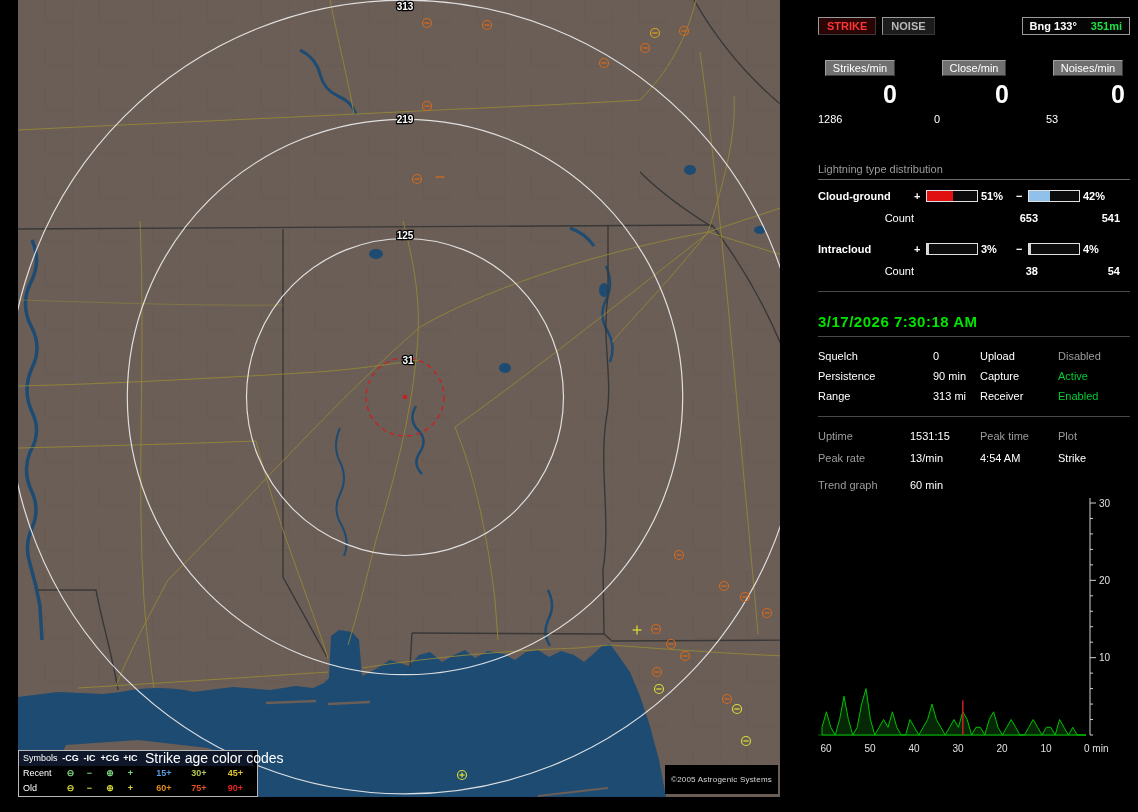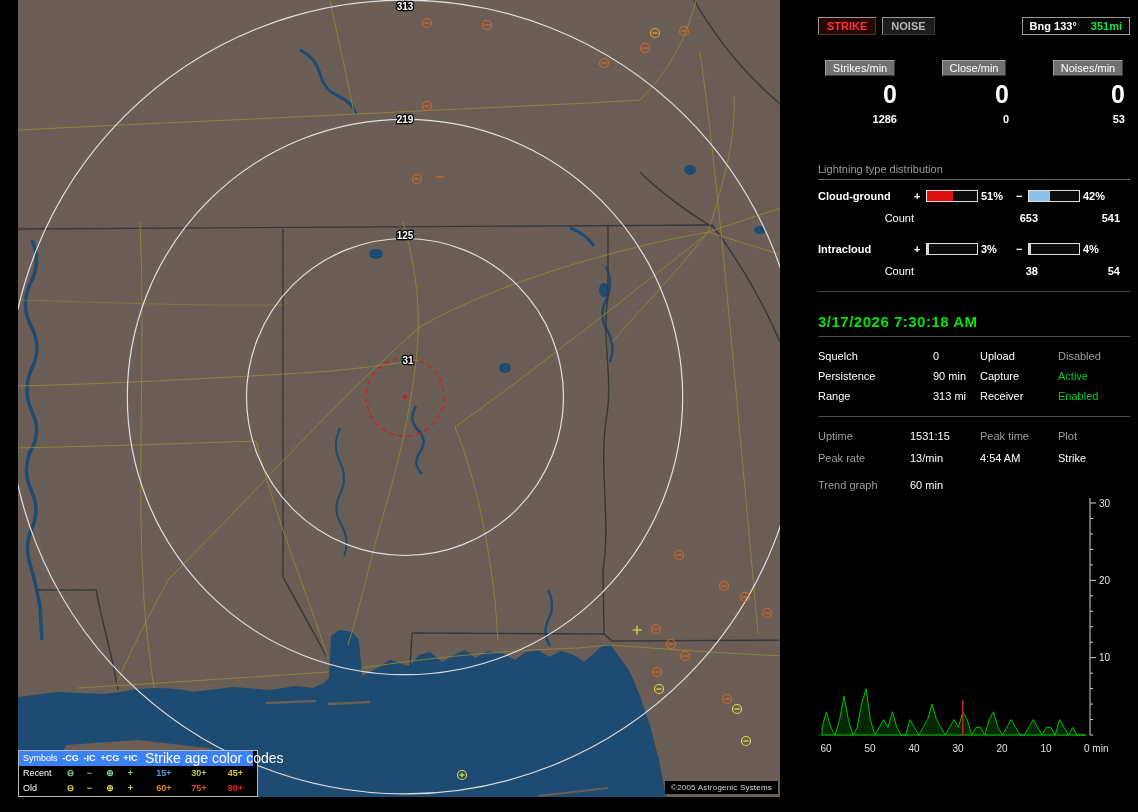--- a/index.html
+++ b/index.html
@@ -4,28 +4,28 @@
 <style>
   html,body{margin:0;padding:0;background:#000;}
   body{width:1138px;height:812px;position:relative;overflow:hidden;
        font-family:"Liberation Sans",sans-serif;color:#fff;font-size:11px;}
 
   
   #map{position:absolute;left:18px;top:0;width:762px;height:797px;background:#6b5e57;overflow:hidden;}
   #map svg{position:absolute;left:0;top:0;}
 
   #copyright{position:absolute;right:2px;bottom:3px;background:#000;color:#d8d8d8;
-             font-size:8px;padding:2px 6px;letter-spacing:.2px;}
+             font-size:8px;padding:10px 6px;letter-spacing:.2px;}
 
   
   #legend{position:absolute;left:0;bottom:0;width:238px;background:#000;border:1px solid #b8b8b8;
           font-size:9px;color:#fff;}
   .lg-grid{display:grid;grid-template-columns:42px 19px 19px 22px 19px 5px 35px 35px 38px;}
   .lg-grid>div{height:15px;line-height:15px;white-space:nowrap;}
-  .lg-grid .hd{background:#3b82f6;}
+  .lg-grid .hd{background:#0f172a;}
   .c0{padding-left:4px;}
   .cs{text-align:center;font-weight:bold;}
   .ca{text-align:center;padding-left:3px;font-weight:bold;}
   .age-title{grid-column:7 / span 3;font-size:14px;}
 
   
   #panel{position:absolute;left:818px;top:8px;width:312px;height:796px;overflow:hidden;}
 
   .toolbar{display:flex;align-items:center;margin-top:8px;height:20px;}
   .tb-btn{font-family:"Liberation Sans",sans-serif;font-size:11px;font-weight:bold;
@@ -42,21 +42,21 @@
   .rates-row,.totals-row,.totvals-row{display:grid;grid-template-columns:84px 80px 84px;
         justify-content:space-between;}
   .rates-row{margin-top:24px;}
   .chip{justify-self:center;background:#707070;color:#fff;font-size:11px;
         border:1px solid;border-color:#a2a2a2 #3c3c3c #3c3c3c #a2a2a2;padding:1px 7px;cursor:pointer;}
   .zeros-row{display:grid;grid-template-columns:84px 80px 84px;justify-content:space-between;margin-top:4px;}
   .bigval{font-size:25px;font-weight:bold;text-align:right;padding-right:5px;line-height:28px;}
   .totals-row{margin-top:16px;}
   .tlabel{text-align:center;}
   .totvals-row{margin-top:5px;}
-  .tval{text-align:right;padding-right:5px;font-weight:bold;}
+  .tval{text-align:left;padding-right:5px;font-weight:normal;}
 
   .dist-title{margin-top:38px;color:#9c9c9c;padding-bottom:4px;border-bottom:1px solid #6a6a6a;}
   .dist-row{display:grid;grid-template-columns:96px 12px 52px 38px 12px 52px 40px;
             align-items:center;margin-top:9px;height:14px;}
   .dlabel{font-weight:bold;}
   .sign{font-weight:bold;text-align:left;}
   .bar{height:10px;border:1px solid #e0e0e0;background:#0b0b0b;}
   .bar i{display:block;height:100%;}
   .pct{font-weight:bold;padding-left:3px;}
   .count-row{display:grid;grid-template-columns:96px 12px 112px 82px;margin-top:9px;height:14px;text-align:right;}

